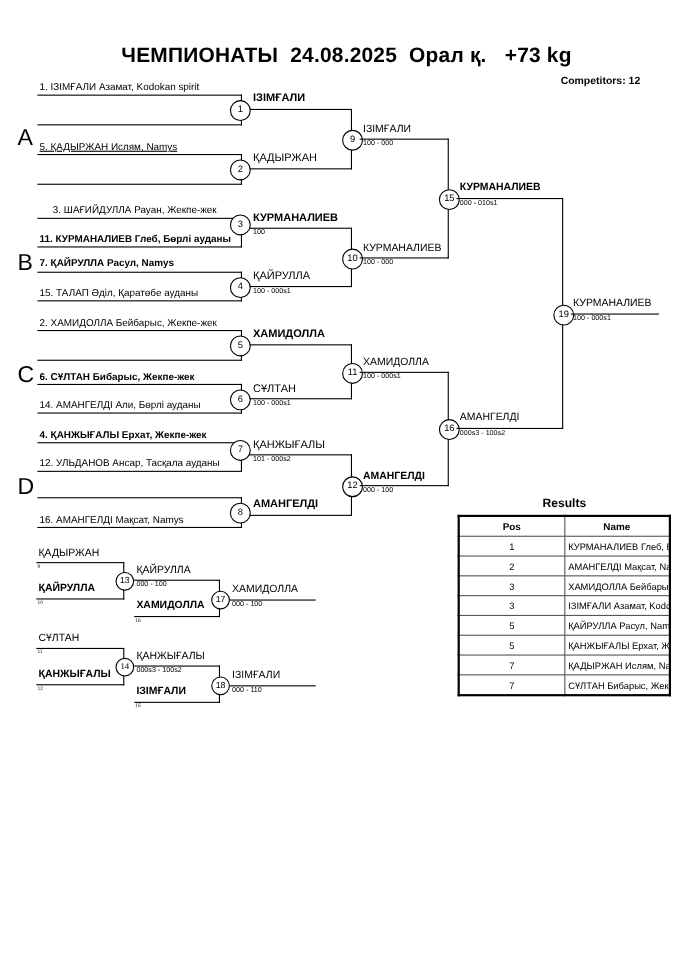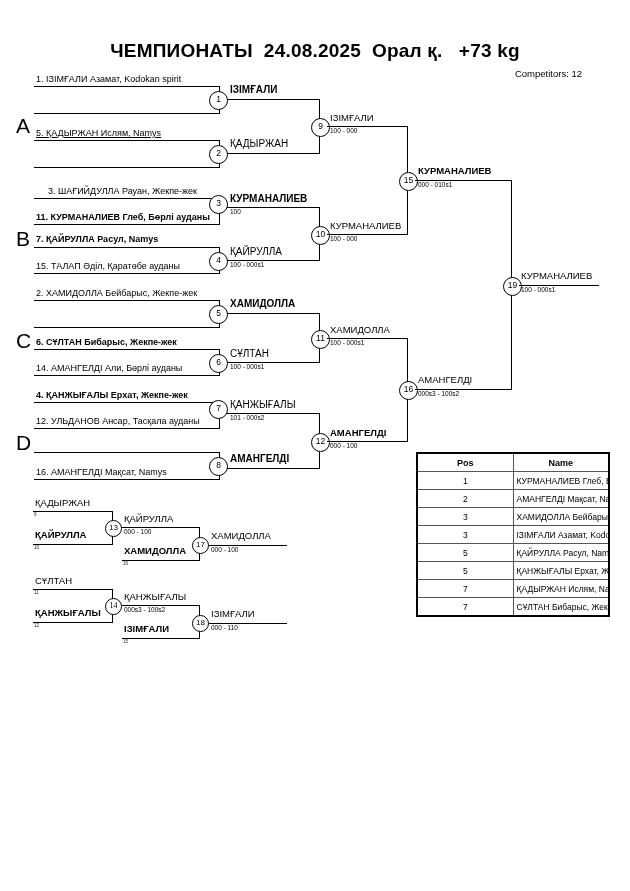--- a/index.html
+++ b/index.html
@@ -9,21 +9,21 @@
     color:#000;position:relative;overflow:hidden;
   }
   #sheet{position:absolute;left:0;top:0;width:602px;height:891px;}
 
   
   .title{
     position:absolute;left:0;top:40px;width:630px;text-align:center;
     font-size:19px;font-weight:bold;letter-spacing:.2px;white-space:pre;
   }
   .competitors{
-    position:absolute;right:20px;top:68px;font-size:9.5px;font-weight:normal;
+    position:absolute;right:20px;top:68px;font-size:9.5px;font-weight:bold;
   }
 
   
   .ln{position:absolute;background:#000;}
   .hl{height:1px;}
   .vl{width:1px;}
 
   
   .ent{
     position:absolute;font-size:9px;line-height:10px;white-space:nowrap;
@@ -263,20 +263,21 @@
   <div class="ref" style="left:123px;top:639px;">15</div>
   <div class="ln vl" style="left:199px;top:605px;height:34px;"></div>
 
   <div class="bout sm" style="left:192px;top:615px;">18</div>
 
   <div class="win" style="left:211px;top:609px;">ІЗІМҒАЛИ</div>
   <div class="ln hl" style="left:209px;top:623px;width:78px;"></div>
   <div class="sc" style="left:211px;top:624px;">000 - 110</div>
 
   <div class="res-wrap">
+    <div class="res-title">Results</div>
     <table class="res">
       <thead>
         <tr>
           <th class="pos">Pos</th>
           <th>Name</th>
         </tr>
       </thead>
       <tbody id="results-body">
           <tr>
             <td class="pos">1</td>

